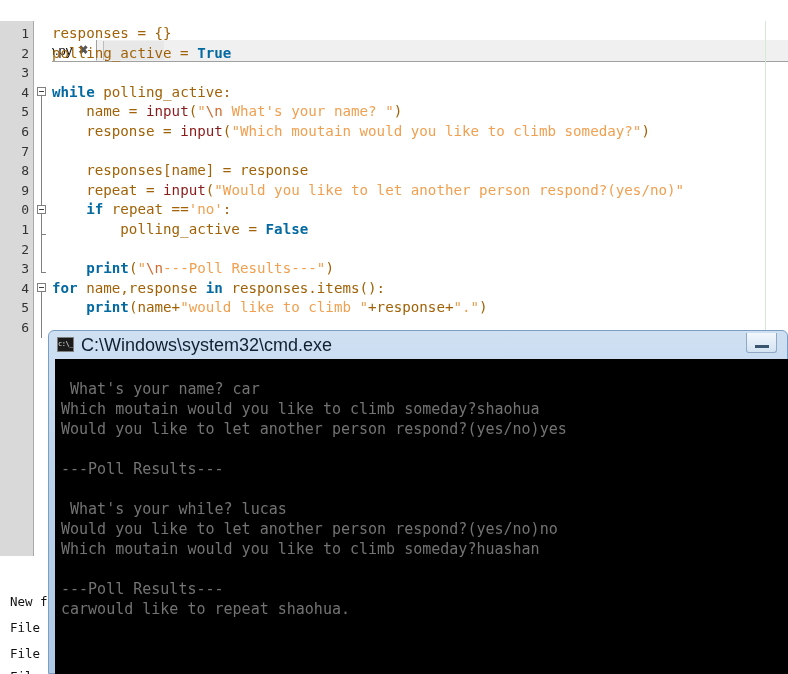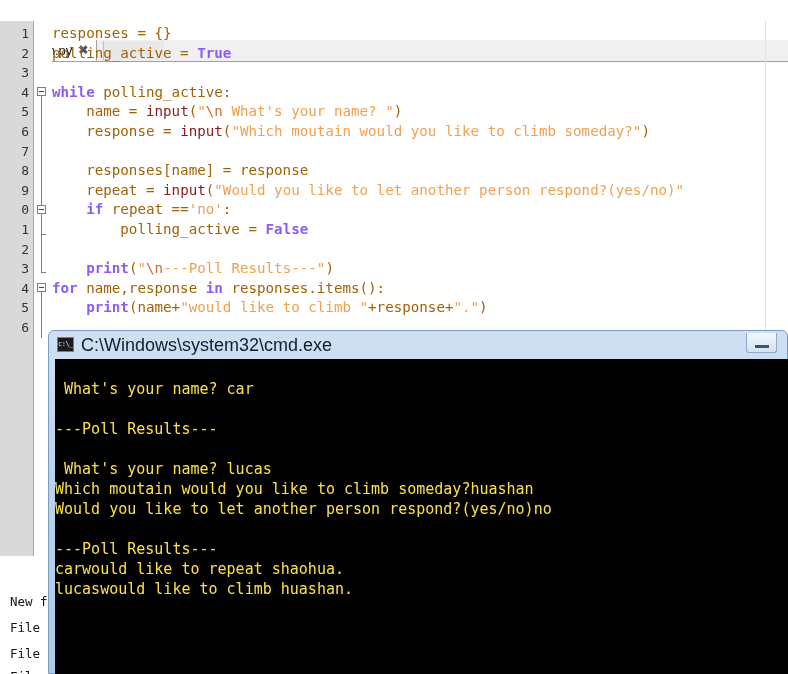--- a/index.html
+++ b/index.html
@@ -27,21 +27,21 @@
   .gutter-sep{position:absolute;left:33px;top:21px;width:1px;height:653px;background:#a9a9a9;}
   .fold-col{position:absolute;left:34px;top:21px;width:18px;height:653px;background:#ffffff;}
   .linenos{position:absolute;left:0;top:24px;width:29px;text-align:right;
      font-family:"DejaVu Sans Mono","Liberation Mono",monospace;font-size:13px;color:#333;}
   .lineno{height:19.6px;line-height:19.6px;}
 
   
   .code{position:absolute;left:52px;top:24px;width:740px;
     font-family:"DejaVu Sans Mono","Liberation Mono",monospace;font-size:14.2px;color:#222;white-space:pre;}
   .cline{height:19.6px;line-height:19.6px;white-space:pre;}
-  .kw{color:#8b5cf6;font-weight:bold;}
+  .kw{color:#0369a1;font-weight:bold;}
   .bi{color:#8b1a1a;font-weight:normal;}
   .str{color:#f0a050;}
   .esc{color:#d06a30;}
   .pl{color:#a16207;}
 
   .margin-guide{position:absolute;left:765px;top:21px;width:1px;height:310px;background:#d6e8d6;}
 
   
   .foldbox{position:absolute;width:9px;height:9px;border:1px solid #808080;background:#ffffff;box-sizing:border-box;}
   .foldbox:before{content:"";position:absolute;left:1px;top:3px;width:5px;height:1px;background:#404040;}
@@ -60,21 +60,21 @@
     box-sizing:border-box;}
   .cmd-titlebar{position:absolute;left:0;top:0;width:738px;height:28px;}
   .cmd-icon{position:absolute;left:8px;top:6px;width:17px;height:15px;background:#1a1a1a;border:1px solid #7d7d7d;box-sizing:border-box;
     color:#e0e0e0;font-family:"DejaVu Sans Mono","Liberation Mono",monospace;font-size:7px;line-height:13px;text-align:center;letter-spacing:-0.5px;overflow:hidden;}
   .cmd-title{position:absolute;left:32px;top:4px;font-size:18px;color:#102030;white-space:nowrap;}
   .cmd-btn-min{position:absolute;right:10px;top:2px;width:31px;height:20px;
     background:linear-gradient(to bottom,#f2f7fc,#d4e3f2);border:1px solid #8fa9c4;border-top:none;
     border-bottom-left-radius:3px;border-bottom-right-radius:3px;box-sizing:border-box;}
   .cmd-btn-min:after{content:"";position:absolute;left:8px;top:12px;width:14px;height:3px;background:#3a5570;border:0;}
   .cmd-console{position:absolute;left:6px;top:28px;width:734px;height:316px;background:#000000;overflow:hidden;}
-  .cmd-line{font-family:"DejaVu Sans Mono","Liberation Mono",monospace;font-size:15px;line-height:20px;color:#fde047;white-space:pre;padding-left:0;}
+  .cmd-line{font-family:"DejaVu Sans Mono","Liberation Mono",monospace;font-size:15px;line-height:20px;color:#737373;white-space:pre;padding-left:6px;}
 </style>
 </head>
 <body>
 
 <div id="editor-window">
 
   <div class="tabstrip">
     <div class="tab-rest"></div>
     <div class="tab-gap"></div>
     <div class="tab-active">
@@ -129,25 +129,26 @@
 <div id="cmd-window">
   <div class="cmd-frame">
     <div class="cmd-titlebar">
       <div class="cmd-icon">c:\_</div>
       <div class="cmd-title">C:\Windows\system32\cmd.exe</div>
       <div class="cmd-btn-min"></div>
     </div>
     <div class="cmd-console" id="cmd-console">
         <div class="cmd-line">&nbsp;</div>
         <div class="cmd-line"> What's your name? car</div>
+        <div class="cmd-line">Which moutain would you like to climb someday?shaohua</div>
+        <div class="cmd-line">Would you like to let another person respond?(yes/no)yes</div>
         <div class="cmd-line">&nbsp;</div>
         <div class="cmd-line">---Poll Results---</div>
         <div class="cmd-line">&nbsp;</div>
-        <div class="cmd-line"> What's your name? lucas</div>
+        <div class="cmd-line"> What's your while? lucas</div>
+        <div class="cmd-line">Would you like to let another person respond?(yes/no)no</div>
         <div class="cmd-line">Which moutain would you like to climb someday?huashan</div>
-        <div class="cmd-line">Would you like to let another person respond?(yes/no)no</div>
         <div class="cmd-line">&nbsp;</div>
         <div class="cmd-line">---Poll Results---</div>
         <div class="cmd-line">carwould like to repeat shaohua.</div>
-        <div class="cmd-line">lucaswould like to climb huashan.</div>
       </div>
   </div>
 </div>
 
 </body></html>

